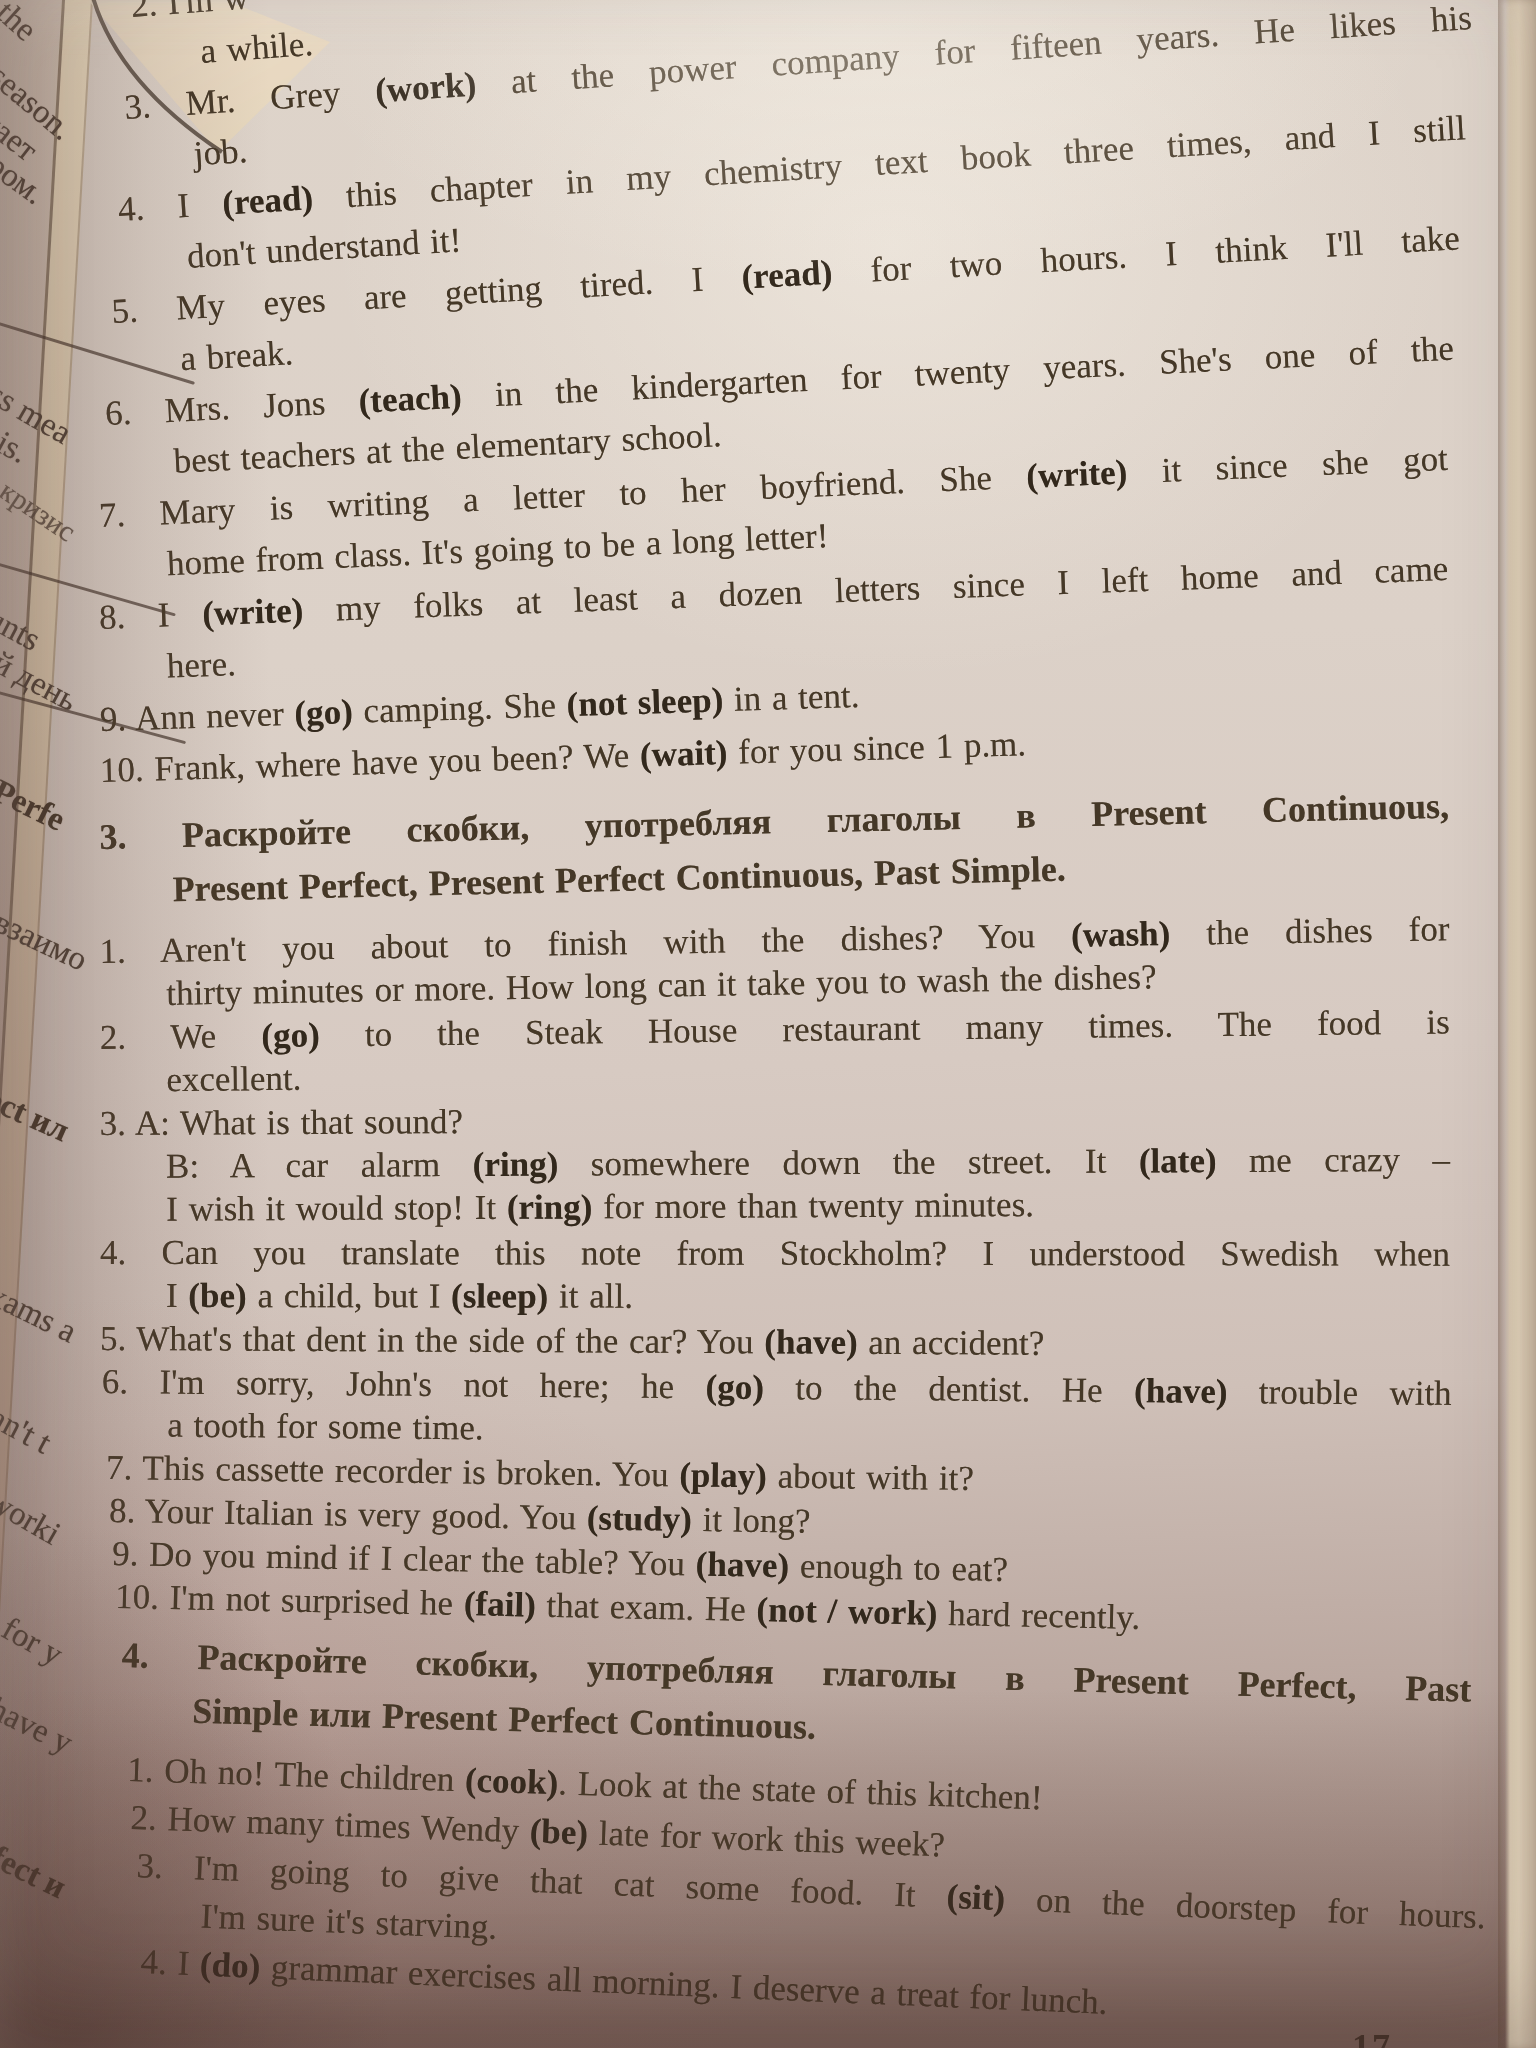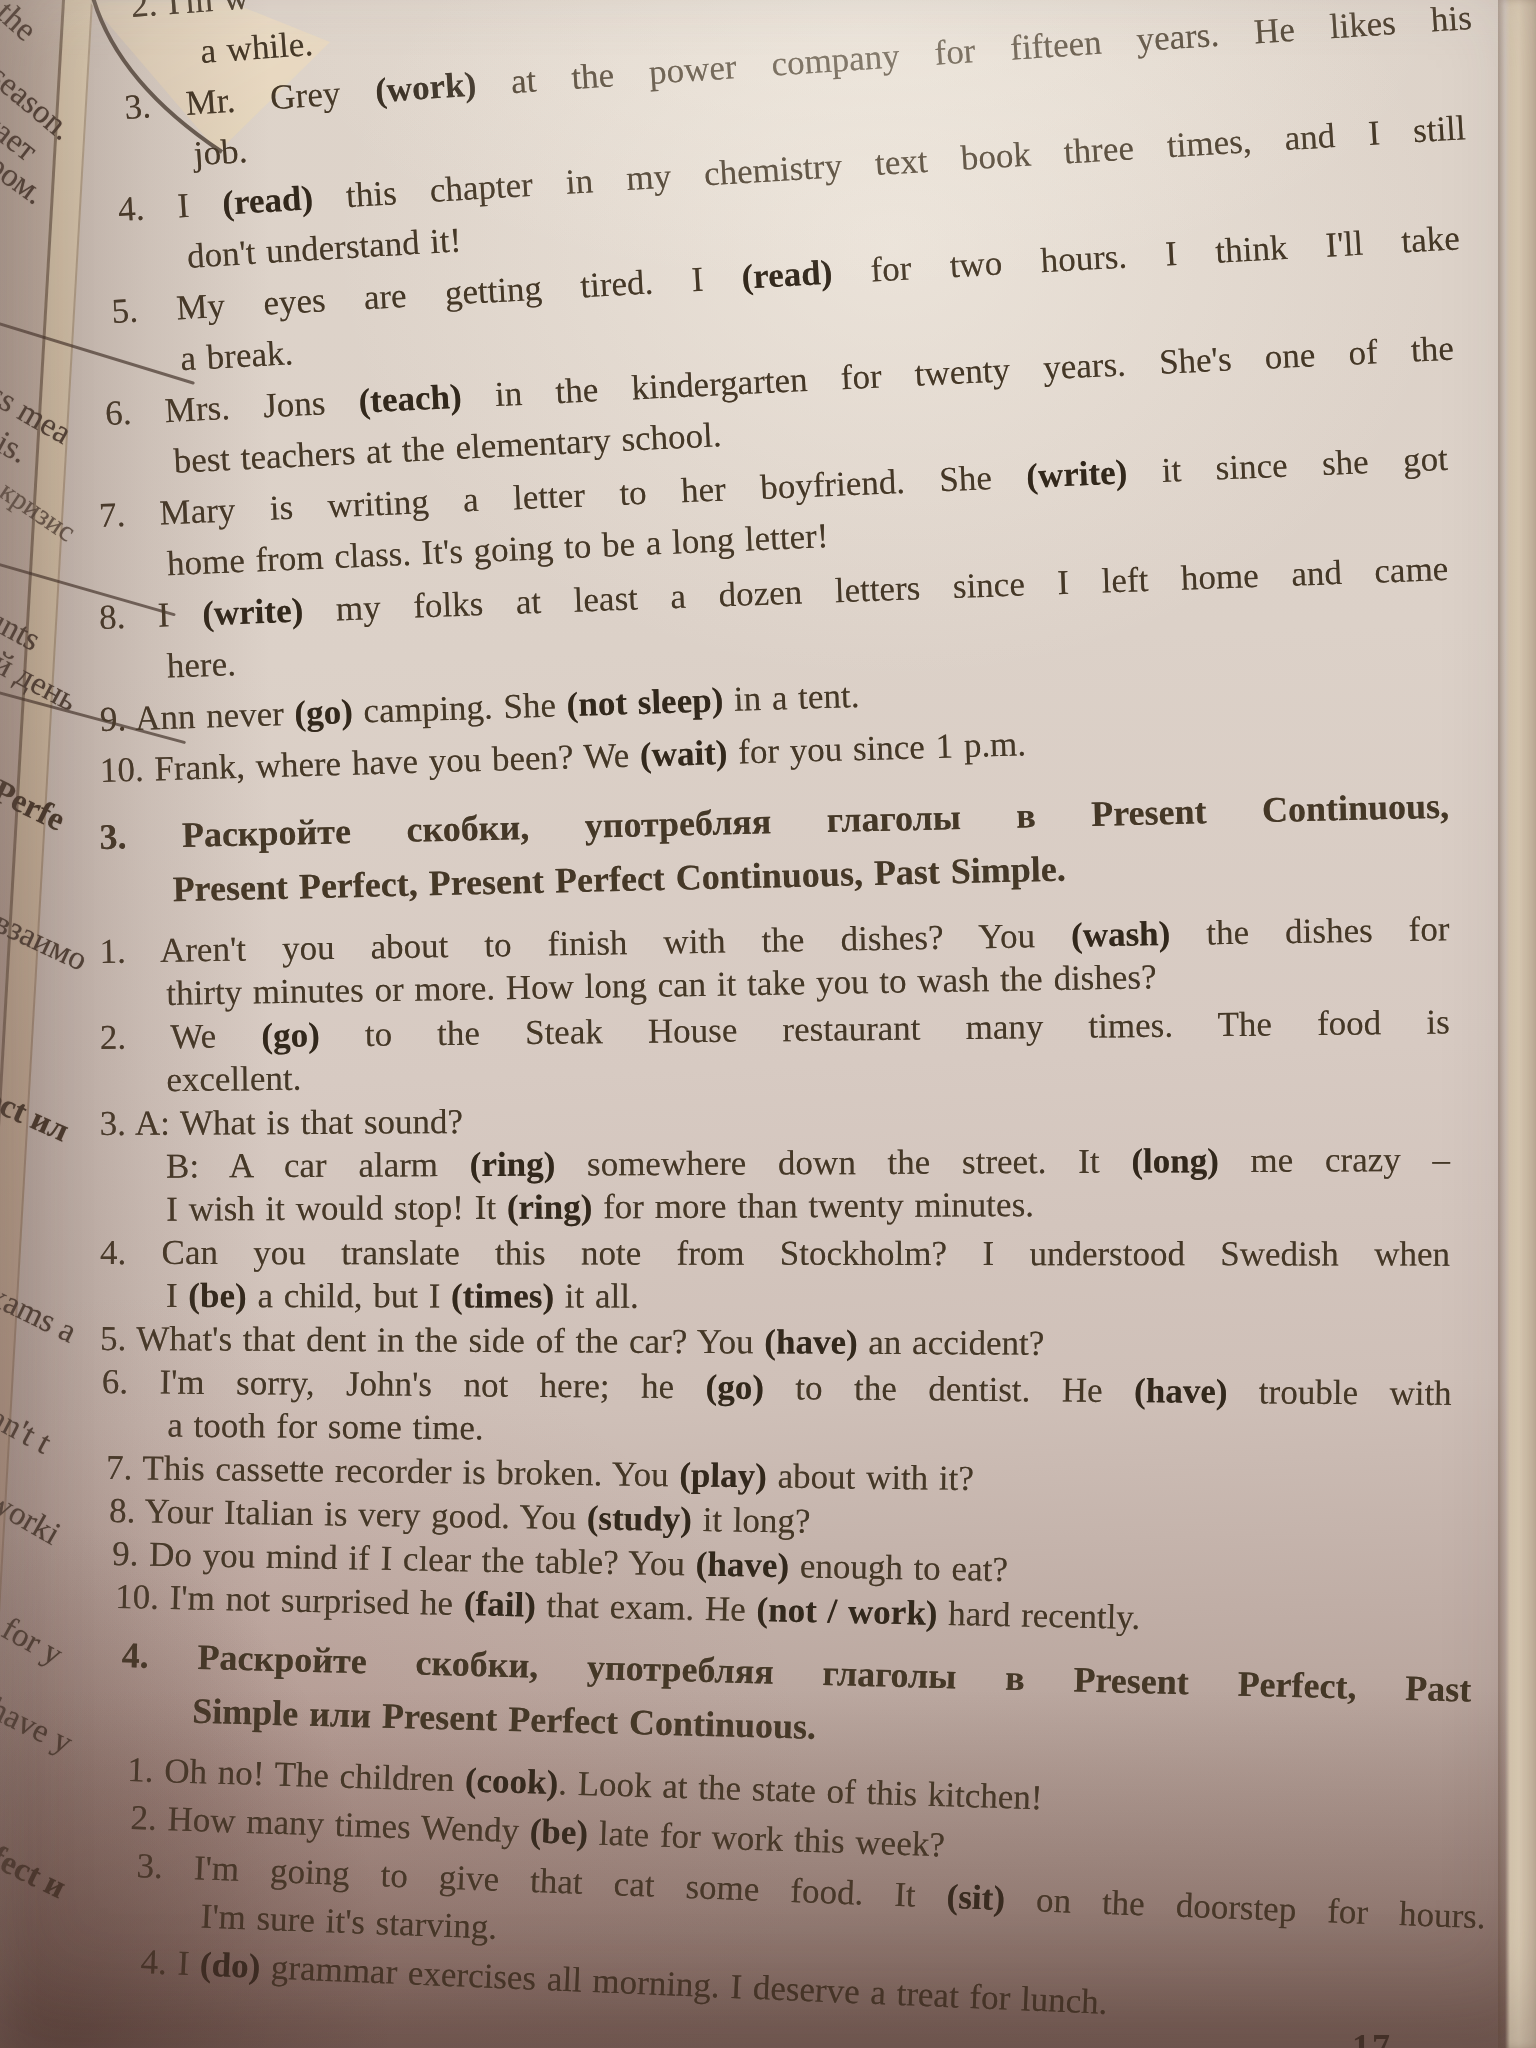--- a/index.html
+++ b/index.html
@@ -152,26 +152,26 @@
         <div class="item" style="transform: translateX(0px) rotate(-0.96deg);">
           <div class="line first jl"><span class="num">1.</span> Aren't you about to finish with the dishes? You <b>(wash)</b> the dishes for</div>
           <div class="line">thirty minutes or more. How long can it take you to wash the dishes?</div>
         </div>
         <div class="item" style="transform: translateX(0px) rotate(-0.66deg);">
           <div class="line first jl"><span class="num">2.</span> We <b>(go)</b> to the Steak House restaurant many times. The food is</div>
           <div class="line">excellent.</div>
         </div>
         <div class="item" style="transform: translateX(0px) rotate(-0.3deg);">
           <div class="line first"><span class="num">3.</span> A: What is that sound?</div>
-          <div class="line jl">B: A car alarm <b>(ring)</b> somewhere down the street. It <b>(long)</b> me crazy –</div>
+          <div class="line jl">B: A car alarm <b>(ring)</b> somewhere down the street. It <b>(late)</b> me crazy –</div>
           <div class="line">I wish it would stop! It <b>(ring)</b> for more than twenty minutes.</div>
         </div>
         <div class="item" style="transform: translateX(0px) rotate(0.07deg);">
           <div class="line first jl"><span class="num">4.</span> Can you translate this note from Stockholm? I understood Swedish when</div>
-          <div class="line">I <b>(be)</b> a child, but I <b>(times)</b> it all.</div>
+          <div class="line">I <b>(be)</b> a child, but I <b>(sleep)</b> it all.</div>
         </div>
         <div class="item" style="transform: translateX(0px) rotate(0.29deg);">
           <div class="line first"><span class="num">5.</span> What's that dent in the side of the car? You <b>(have)</b> an accident?</div>
         </div>
         <div class="item" style="transform: translateX(1.6px) rotate(0.51deg);">
           <div class="line first jl"><span class="num">6.</span> I'm sorry, John's not here; he <b>(go)</b> to the dentist. He <b>(have)</b> trouble with</div>
           <div class="line">a tooth for some time.</div>
         </div>
         <div class="item" style="transform: translateX(6.1px) rotate(0.73deg);">
           <div class="line first"><span class="num">7.</span> This cassette recorder is broken. You <b>(play)</b> about with it?</div>

